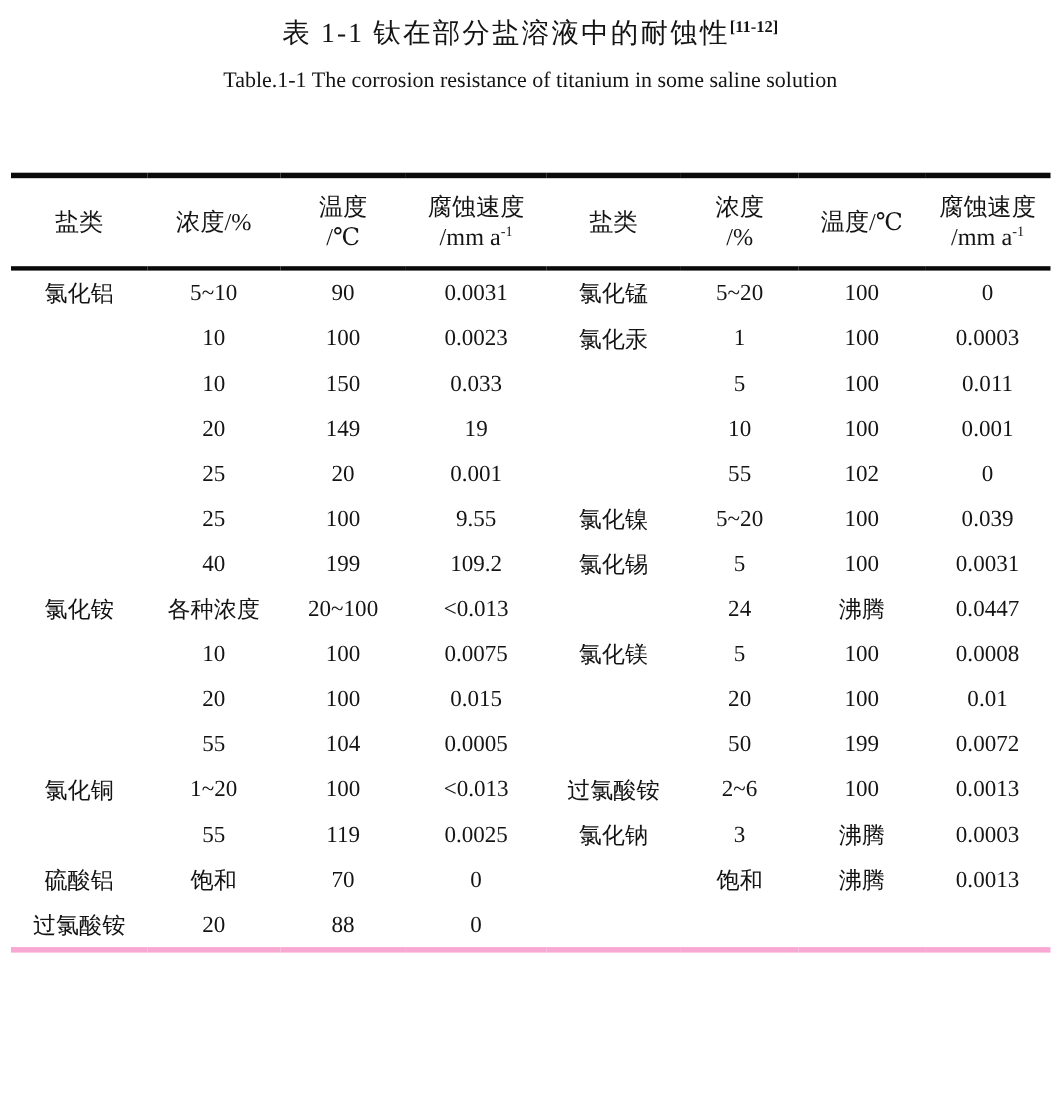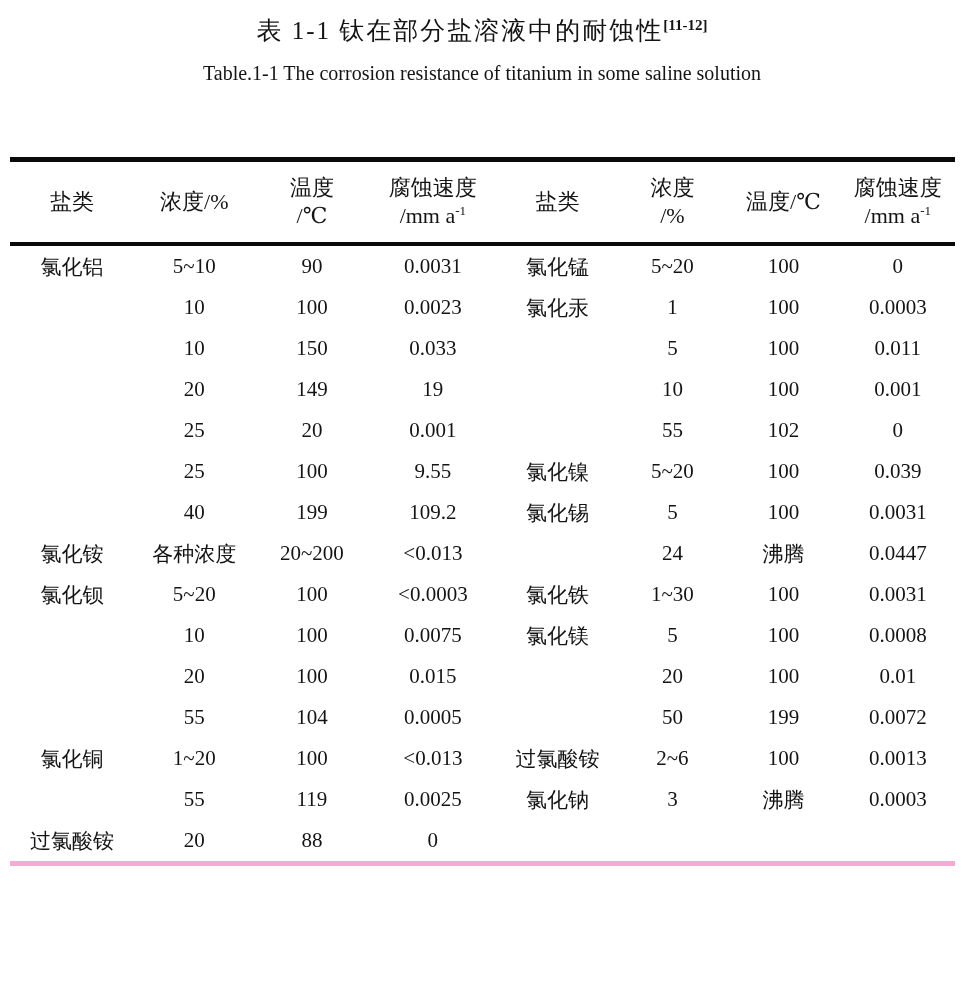--- a/index.html
+++ b/index.html
@@ -192,36 +192,26 @@
           <td>199</td>
           <td>109.2</td>
           <td>氯化锡</td>
           <td>5</td>
           <td>100</td>
           <td>0.0031</td>
         </tr>
         <tr>
           <td>氯化铵</td>
           <td>各种浓度</td>
-          <td>20~200</td>
+          <td>20~100</td>
           <td>&lt;0.013</td>
           <td></td>
           <td>24</td>
           <td>沸腾</td>
           <td>0.0447</td>
-        </tr>
-        <tr>
-          <td>氯化钡</td>
-          <td>5~20</td>
-          <td>100</td>
-          <td>&lt;0.0003</td>
-          <td>氯化铁</td>
-          <td>1~30</td>
-          <td>100</td>
-          <td>0.0031</td>
         </tr>
         <tr>
           <td></td>
           <td>10</td>
           <td>100</td>
           <td>0.0075</td>
           <td>氯化镁</td>
           <td>5</td>
           <td>100</td>
           <td>0.0008</td>
@@ -260,20 +250,30 @@
           <td></td>
           <td>55</td>
           <td>119</td>
           <td>0.0025</td>
           <td>氯化钠</td>
           <td>3</td>
           <td>沸腾</td>
           <td>0.0003</td>
         </tr>
         <tr>
+          <td>硫酸铝</td>
+          <td>饱和</td>
+          <td>70</td>
+          <td>0</td>
+          <td></td>
+          <td>饱和</td>
+          <td>沸腾</td>
+          <td>0.0013</td>
+        </tr>
+        <tr>
           <td>过氯酸铵</td>
           <td>20</td>
           <td>88</td>
           <td>0</td>
           <td></td>
           <td></td>
           <td></td>
           <td></td>
         </tr>
       </tbody>

